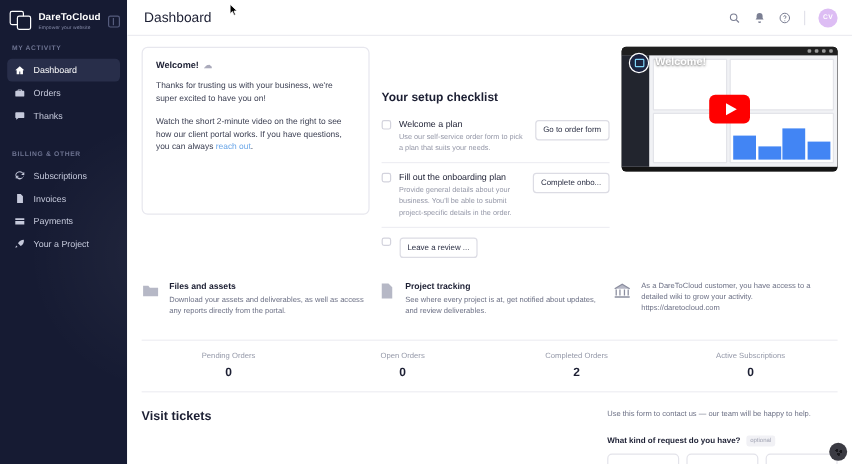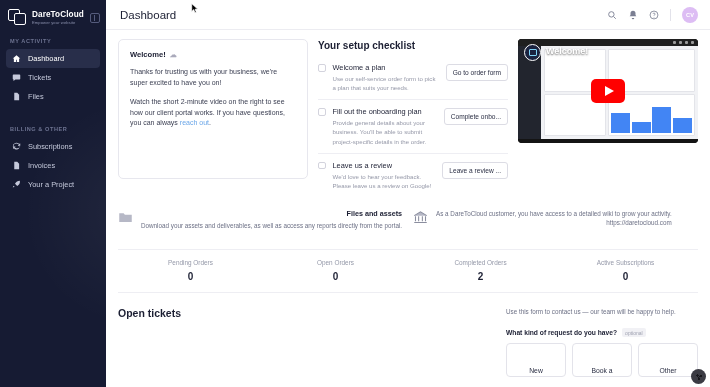--- a/index.html
+++ b/index.html
@@ -96,21 +96,21 @@
   .welcome-head {
     font-size: 7.6px; font-weight: bold; color: #1c1f33;
     display: flex; align-items: center; gap: 4px; margin-bottom: 8px;
   }
   .wave-emoji { font-size: 7px; color: #aab; }
   .welcome-p {
     font-size: 7px; color: #3d4154; line-height: 1.55; margin-bottom: 8px;
   }
   .welcome-link { color: #6aa6e8; }
 
-  .checklist { flex: 1 1 auto; min-width: 0; padding-top: 1px; }
+  .checklist { flex: 1 1 auto; min-width: 0; padding-top: 1px; margin-top: 36px; }
   .checklist-title { font-size: 10px; color: #1c1f33; margin-bottom: 9px; }
   .check-row {
     display: flex; align-items: flex-start; gap: 7px;
     padding: 7px 0 7px 0; border-top: 1px solid #eeeef3;
   }
   .check-row:first-of-type { border-top: none; padding-top: 3px; }
   .checkbox {
     width: 7.5px; height: 7.5px; flex: 0 0 7.5px; margin-top: 1px;
     border: 1px solid #d3d3dd; border-radius: 2px; background: #fff; cursor: pointer;
   }
@@ -175,21 +175,21 @@
     display: flex; flex-direction: column; gap: 1.5px;
   }
   .v-kebab i { width: 2px; height: 2px; border-radius: 50%; background: #fff; display: block; }
   .v-ctrls {
     position: absolute; right: 4px; top: 1.5px; z-index: 6;
     display: flex; gap: 3px; align-items: center;
   }
   .v-ctrls i { width: 3px; height: 3px; background: #9a9a9a; display: block; border-radius: 1px; }
 
   
-  .features { display: flex; gap: 10px; margin-top: 12px; text-align: right; }
+  .features { display: flex; gap: 10px; margin-top: 12px; }
   .feature { display: flex; gap: 8px; flex: 1; min-width: 0; }
   .feature-icon { width: 15px; flex: 0 0 15px; padding-top: 1px; }
   .feature-icon svg { display: block; width: 15px; height: 15px; fill: #b6b8c6; }
   .feature-title { font-size: 7.2px; font-weight: bold; color: #1c1f33; margin-bottom: 3px; }
   .feature-desc { font-size: 6.3px; color: #6c7085; line-height: 1.55; }
   .feature-url { font-size: 6.3px; color: #6c7085; }
 
   
   .stats {
     display: flex; margin-top: 18px;
@@ -262,32 +262,32 @@
         <span class="nav-icon">
           <svg viewBox="0 0 24 24">
               <path d="M12 3 2 12h3v9h6v-6h2v6h6v-9h3z"></path>
             </svg>
         </span>
         <span class="nav-label">Dashboard</span>
       </div>
       <div class="nav-item">
         <span class="nav-icon">
           <svg viewBox="0 0 24 24">
+              <path d="M9 4h6a2 2 0 0 1 2 2v1h3a2 2 0 0 1 2 2v9a2 2 0 0 1-2 2H4a2 2 0 0 1-2-2V9a2 2 0 0 1 2-2h3V6a2 2 0 0 1 2-2zm0 3h6V6H9z"></path>
+            </svg>
+        </span>
+        <span class="nav-label">Orders</span>
+      </div>
+      <div class="nav-item">
+        <span class="nav-icon">
+          <svg viewBox="0 0 24 24">
               <path d="M4 4h16a2 2 0 0 1 2 2v9a2 2 0 0 1-2 2H9l-5 4v-4a2 2 0 0 1-2-2V6a2 2 0 0 1 2-2z"></path>
             </svg>
         </span>
-        <span class="nav-label">Tickets</span>
-      </div>
-      <div class="nav-item">
-        <span class="nav-icon">
-          <svg viewBox="0 0 24 24">
-              <path d="M6 2h8l5 5v15H6z"></path>
-            </svg>
-        </span>
-        <span class="nav-label">Files</span>
+        <span class="nav-label">Thanks</span>
       </div>
     </div>
 
     <div class="nav-group" style="margin-top:20px;">
       <div class="section-label">BILLING &amp; OTHER</div>
       <div style="height:5px"></div>
       <div class="nav-item">
         <span class="nav-icon">
           <svg viewBox="0 0 24 24">
               <path d="M12 4a8 8 0 0 1 7 4h-3v2h6V4h-2v2.2A10 10 0 0 0 2 12h2a8 8 0 0 1 8-8zm8 8a8 8 0 0 1-15 3.9V18H3v-6h6v2H6.1A10 10 0 0 0 22 12z"></path>
@@ -295,20 +295,28 @@
         </span>
         <span class="nav-label">Subscriptions</span>
       </div>
       <div class="nav-item">
         <span class="nav-icon">
           <svg viewBox="0 0 24 24">
               <path d="M6 2h8l5 5v15H6zm3 8h7v2H9zm0 4h7v2H9z"></path>
             </svg>
         </span>
         <span class="nav-label">Invoices</span>
+      </div>
+      <div class="nav-item">
+        <span class="nav-icon">
+          <svg viewBox="0 0 24 24">
+              <path d="M2 5h20v4H2zm0 6h20v8H2zm3 4h5v2H5z"></path>
+            </svg>
+        </span>
+        <span class="nav-label">Payments</span>
       </div>
       <div class="nav-item">
         <span class="nav-icon">
           <svg viewBox="0 0 24 24">
               <path d="M21 2c-6 0-10 3-13 8l6 6c5-3 8-7 7-14zM4 15l-2 5 5-2z"></path>
             </svg>
         </span>
         <span class="nav-label">Your a Project</span>
       </div>
     </div>
@@ -371,24 +379,20 @@
             <span class="checkbox"></span>
             <div class="check-body">
               <div class="check-title">Fill out the onboarding plan</div>
               <div class="check-desc">Provide general details about your business. You'll be able to submit project-specific details in the order.</div>
             </div>
             <button class="check-btn">Complete onbo...</button>
           </div>
 
           <div class="check-row">
             <span class="checkbox"></span>
-            <div class="check-body">
-              <div class="check-title">Leave us a review</div>
-              <div class="check-desc">We'd love to hear your feedback. Please leave us a review on Google!</div>
-            </div>
             <button class="check-btn">Leave a review ...</button>
           </div>
         </section>
 
         <section class="video-card">
           <div class="v-chrome"></div>
           <div class="v-shot">
             <div class="v-shot-side"></div>
             <div class="v-shot-main">
               <div class="v-strip">
@@ -435,20 +439,31 @@
                 <path d="M2 5h7l2 2.5h11V19H2z"></path>
               </svg>
           </span>
           <div>
             <div class="feature-title">Files and assets</div>
             <div class="feature-desc">Download your assets and deliverables, as well as access any reports directly from the portal.</div>
           </div>
         </div>
         <div class="feature">
           <span class="feature-icon">
+            <svg viewBox="0 0 24 24">
+                <path d="M5 2h9l5 5v15H5zm3 14h2v4H8zm4-3h2v7h-2zm4-3h2v10h-2z"></path>
+              </svg>
+          </span>
+          <div>
+            <div class="feature-title">Project tracking</div>
+            <div class="feature-desc">See where every project is at, get notified about updates, and review deliverables.</div>
+          </div>
+        </div>
+        <div class="feature">
+          <span class="feature-icon">
             <svg viewBox="0 0 24 24" fill="none" stroke="#8b8e9f" stroke-width="1.7">
                 <path d="M2 9 12 3l10 6M4 10v8M9 10v8M15 10v8M20 10v8M2 20h20"></path>
               </svg>
           </span>
           <div>
             <div class="feature-desc">As a DareToCloud customer, you have access to a detailed wiki to grow your activity.</div>
             <div class="feature-url">https://daretocloud.com</div>
           </div>
         </div>
       </div>
@@ -467,21 +482,21 @@
           <div class="stat-value">2</div>
         </div>
         <div class="stat">
           <div class="stat-label">Active Subscriptions</div>
           <div class="stat-value">0</div>
         </div>
       </div>
 
       <div class="bottom">
         <div class="tickets-col">
-          <h2 class="tickets-title">Open tickets</h2>
+          <h2 class="tickets-title">Visit tickets</h2>
         </div>
         <div class="contact-col">
           <div class="contact-intro">Use this form to contact us — our team will be happy to help.</div>
           <div class="form-label-row">
             <span class="form-label">What kind of request do you have?</span>
             <span class="optional-tag">optional</span>
           </div>
           <div class="opt-cards">
             <div class="opt-card">
               <span>New</span>

